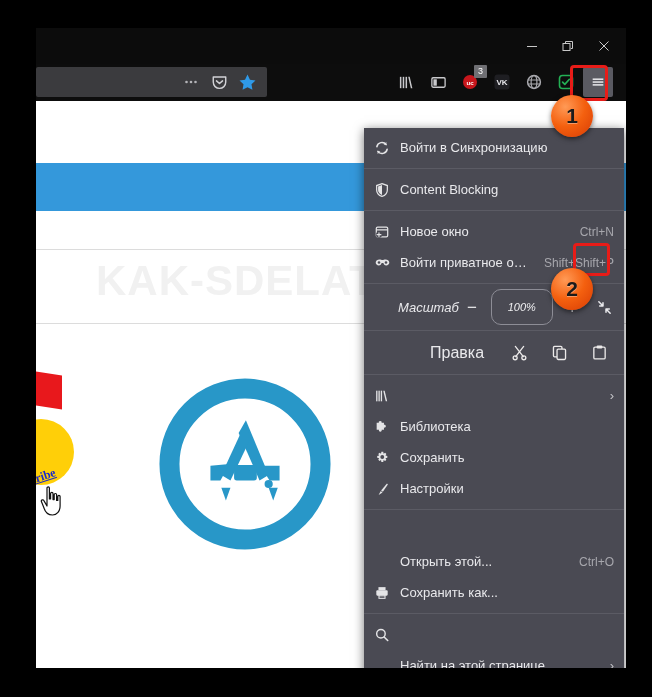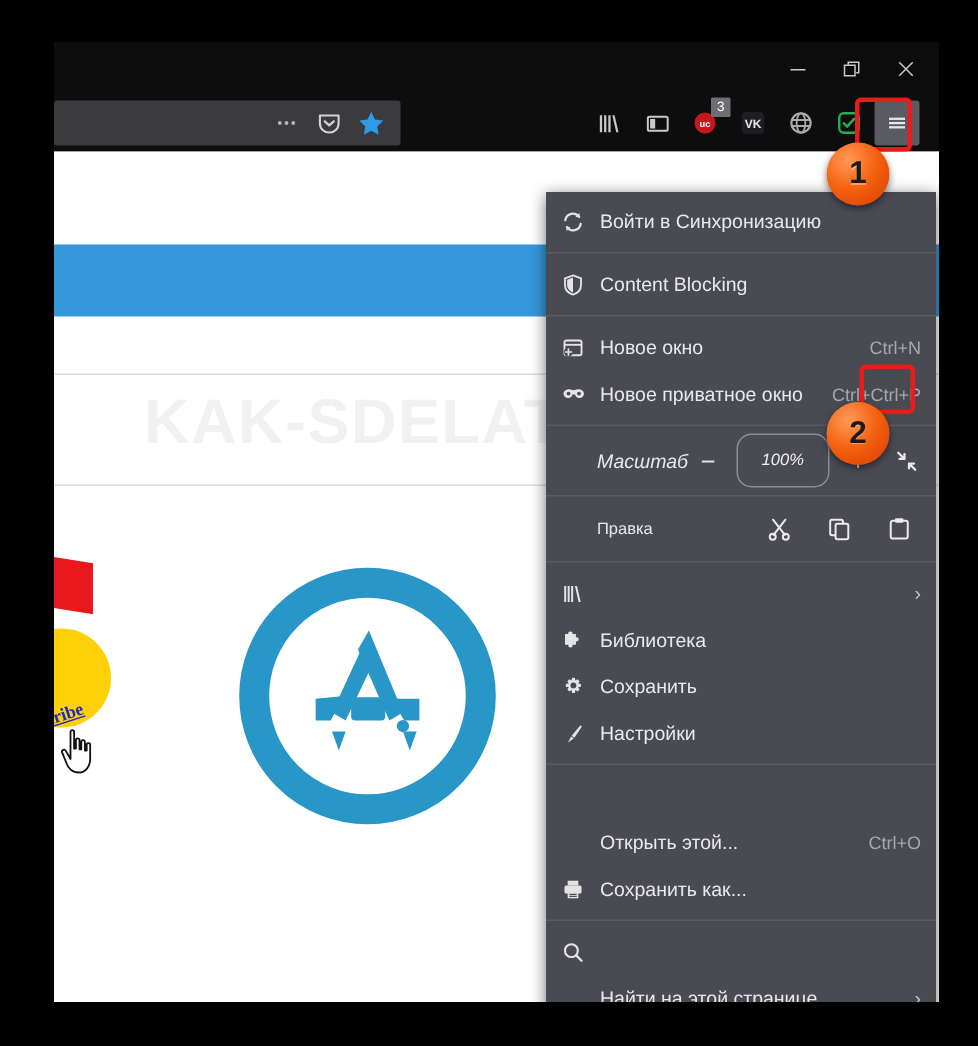--- a/index.html
+++ b/index.html
@@ -321,21 +321,22 @@
   }
 
   
   .menu-row-edit {
     display: flex;
     align-items: center;
     height: 33px;
     padding: 0 6px 0 10px;
     box-sizing: border-box;
     color: #e9e9ec;
-    font-size: 11px;
+    font-size: 16px;
+    margin-left: 32px;
   }
   .edit-label { width: 86px; padding-left: 24px; box-sizing:border-box; }
   .edit-ctrls {
     flex: 1;
     display: flex;
     align-items: center;
     justify-content: flex-end;
     gap: 18px;
     padding-right: 8px;
   }
@@ -579,22 +580,22 @@
       <div class="menu-item">
         <span class="mi-icon">
           <svg width="17" height="17" viewBox="0 0 20 18" aria-hidden="true">
             <path d="M2 9 C2 6.6 4.2 5.4 6.3 5.4 C8 5.4 9.1 6.2 10 6.2 C10.9 6.2 12 5.4 13.7 5.4
                      C15.8 5.4 18 6.6 18 9 C18 11 16.4 12.4 14.4 12.4 C12.4 12.4 11.4 11 11 9.6
                      L9 9.6 C8.6 11 7.6 12.4 5.6 12.4 C3.6 12.4 2 11 2 9 Z" fill="#e4e4e6"></path>
             <circle cx="5.9" cy="8.9" r="1.5" fill="#4a4a53"></circle>
             <circle cx="14.1" cy="8.9" r="1.5" fill="#4a4a53"></circle>
           </svg>
         </span>
-        <span class="mi-label">Новое приватное окно</span>
-        <span class="mi-shortcut">Ctrl+Ctrl+P</span>
+        <span class="mi-label">Войти приватное окно</span>
+        <span class="mi-shortcut">Shift+Shift+P</span>
       </div>
 
       <div class="menu-sep"></div>
 
       <div class="menu-row-zoom">
         <span class="zoom-label">Масштаб</span>
         <span class="zoom-ctrls">
           <span class="zoom-btn">−</span>
           <span class="zoom-value">100%</span>
           <span class="zoom-btn">+</span>

